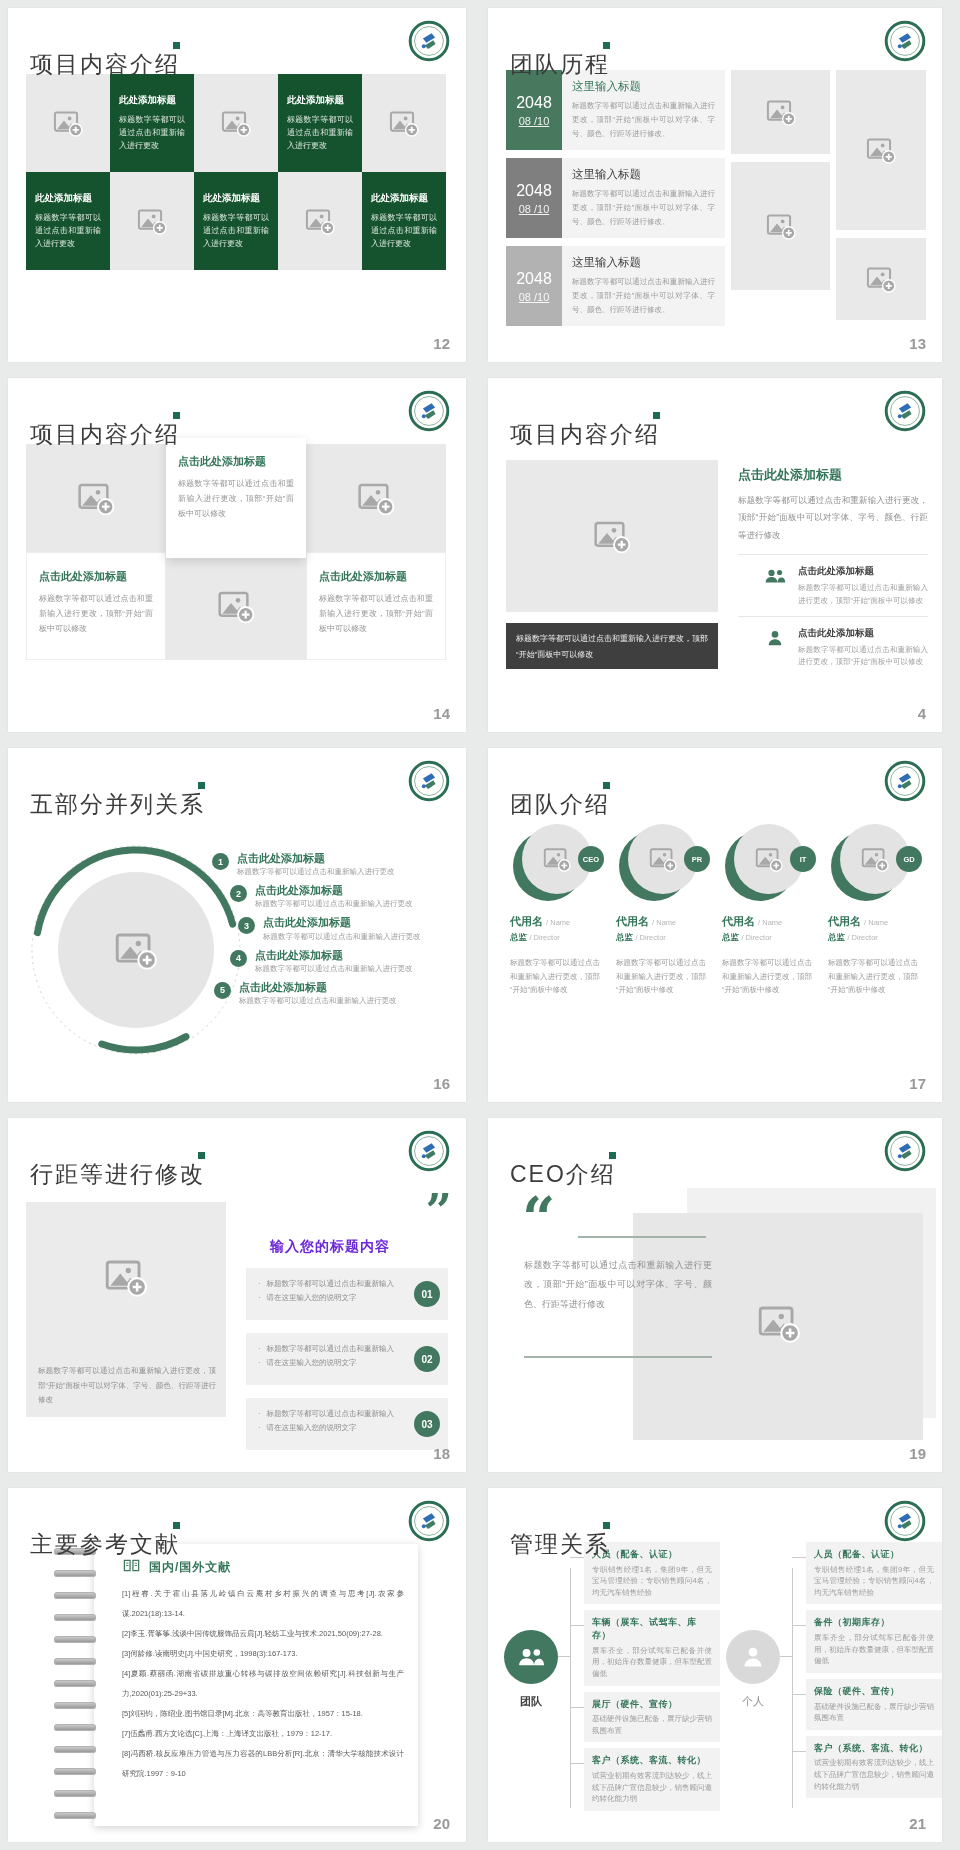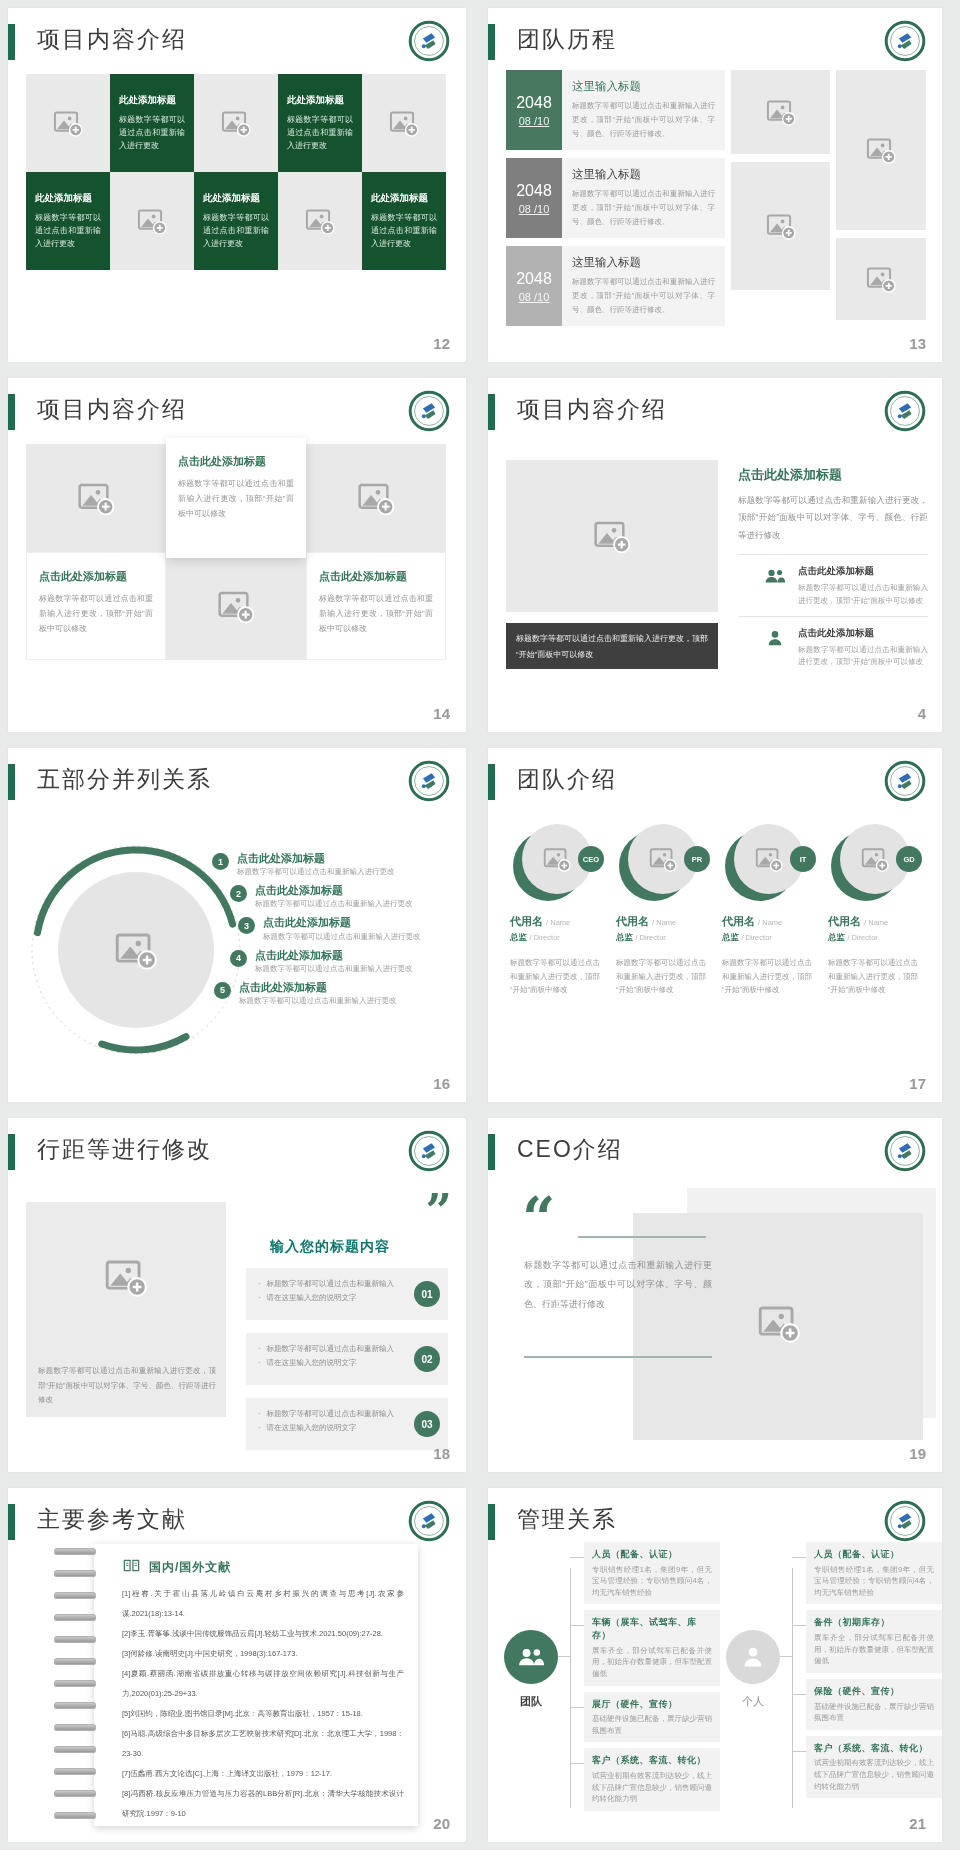--- a/index.html
+++ b/index.html
@@ -1,20 +1,20 @@
 <!DOCTYPE html>
 <html lang="zh"><head>
 <meta charset="utf-8">
 <style>
   * { margin:0; padding:0; box-sizing:border-box; }
   html,body { width:960px; height:1850px; }
   body { background:#e9eaea; font-family:"Liberation Sans","DejaVu Sans",sans-serif; }
   .board { display:grid; grid-template-columns:458px 454px; grid-auto-rows:354px; gap:16px 22px; padding:8px; }
   .slide { position:relative; background:#fff; overflow:hidden; box-shadow:0 0 2px rgba(0,0,0,.07); }
-  .s-head { position:absolute; top:16px; left:0; height:38px; display:flex; align-items:flex-start; z-index:5; }
+  .s-head { position:absolute; top:34px; left:0; height:38px; display:flex; align-items:flex-end; z-index:5;flex-direction:column; }
   .s-bar  { width:7px; height:36px; background:#1d6b51; }
   .s-title{ margin-left:22px; font-size:23px; color:#3c3c3c; letter-spacing:2px; white-space:nowrap; }
   .s-logo { position:absolute; top:12px; right:16px; width:42px; height:42px; }
   .s-page { position:absolute; bottom:10px; right:16px; font-size:15px; color:#999;font-weight:bold; }
   .ph { background:#e9e9e9; display:flex; align-items:center; justify-content:center; }
   .ph svg { width:40px; height:40px; }
   .ph.sm svg { width:32px; height:32px; }
 
   
   .g12 { position:absolute; left:18px; top:66px; width:420px; height:196px; display:grid; grid-template-columns:repeat(5,1fr); }
@@ -73,21 +73,21 @@
   .m17 .nm { margin-top:20px; font-size:11px; font-weight:bold; color:#35765a; }
   .m17 .sfx { font-size:7.5px; color:#b5b5b5; font-weight:normal; }
   .m17 .rl { margin-top:3px; font-size:8.5px; font-weight:bold; color:#35765a; }
   .m17 .bd { margin-top:12px; font-size:7.5px; color:#9b9b9b; line-height:1.8; text-align:justify; padding-right:8px; }
 
   
   .p18-img { position:absolute; left:18px; top:84px; width:200px; height:215px; background:#ebebeb; }
   .p18-img .ic { position:absolute; left:77px; top:52px; }
   .p18-cap { position:absolute; left:12px; right:10px; bottom:10px; font-size:7.5px; color:#8f8f8f; line-height:1.9; text-align:justify; }
   .q18 { position:absolute; right:14px; top:70px; font-family:"DejaVu Serif",serif; font-weight:bold; font-size:46px; color:#41785f; line-height:1; }
-  .h18 { position:absolute; left:262px; top:120px; font-size:14px; font-weight:bold; color:#0f766e; letter-spacing:1px; }
+  .h18 { position:absolute; left:262px; top:120px; font-size:14px; font-weight:bold; color:#6d28d9; letter-spacing:1px; }
   .rows18 { position:absolute; left:238px; top:150px; width:202px; }
   .r18 { position:relative; background:#f0f0f0; min-height:52px; margin-bottom:13px; padding:9px 42px 8px 12px; }
   .r18 p { font-size:7.5px; color:#8f8f8f; line-height:1.9; }
   .r18 p::before { content:"·"; margin-right:6px; color:#8f8f8f; }
   .r18 .num { position:absolute; right:8px; top:13px; width:26px; height:26px; border-radius:50%; background:#41785f; color:#fff; font-size:10px; font-weight:bold; display:flex; align-items:center; justify-content:center; }
 
   
   .rect19a { position:absolute; left:199px; top:70px; width:249px; height:230px; background:#f1f1f1; }
   .rect19b { position:absolute; left:145px; top:95px; width:290px; height:227px; background:#e7e7e7; }
   .ic19 { position:absolute; left:268px; top:182px; }
@@ -566,21 +566,20 @@
               <use href="#i-book"></use>
             </svg></span>
         <b>国内/国外文献</b>
       </div>
       <div class="refs">
         <p>[1]程睿.关于霍山县落儿岭镇白云庵村乡村振兴的调查与思考[J].农家参谋.2021(18):13-14.</p>
         <p>[2]李玉.胥筝筝.浅谈中国传统服饰品云肩[J].轻纺工业与技术.2021,50(09):27-28.</p>
         <p>[3]何龄修.读南明史[J].中国史研究，1998(3):167-173.</p>
         <p>[4]夏颖.蔡丽函.湖南省碳排放重心转移与碳排放空间依赖研究[J].科技创新与生产力,2020(01):25-29+33.</p>
         <p>[5]刘国钧，陈绍业.图书馆目录[M].北京：高等教育出版社，1957：15-18.</p>
-        <p>[6]马聪.高级综合中多目标多层次工艺映射技术研究[D].北京：北京理工大学，1998：23-30.</p>
         <p>[7]伍蠡甫.西方文论选[C].上海：上海译文出版社，1979：12-17.</p>
         <p>[8]冯西桥.核反应堆压力管道与压力容器的LBB分析[R].北京：清华大学核能技术设计研究院.1997：9-10</p>
       </div>
     </div>
     <div class="s-page">20</div>
   </section>
 
   <section class="slide">
     <div class="s-head">
         <div class="s-bar"></div>

